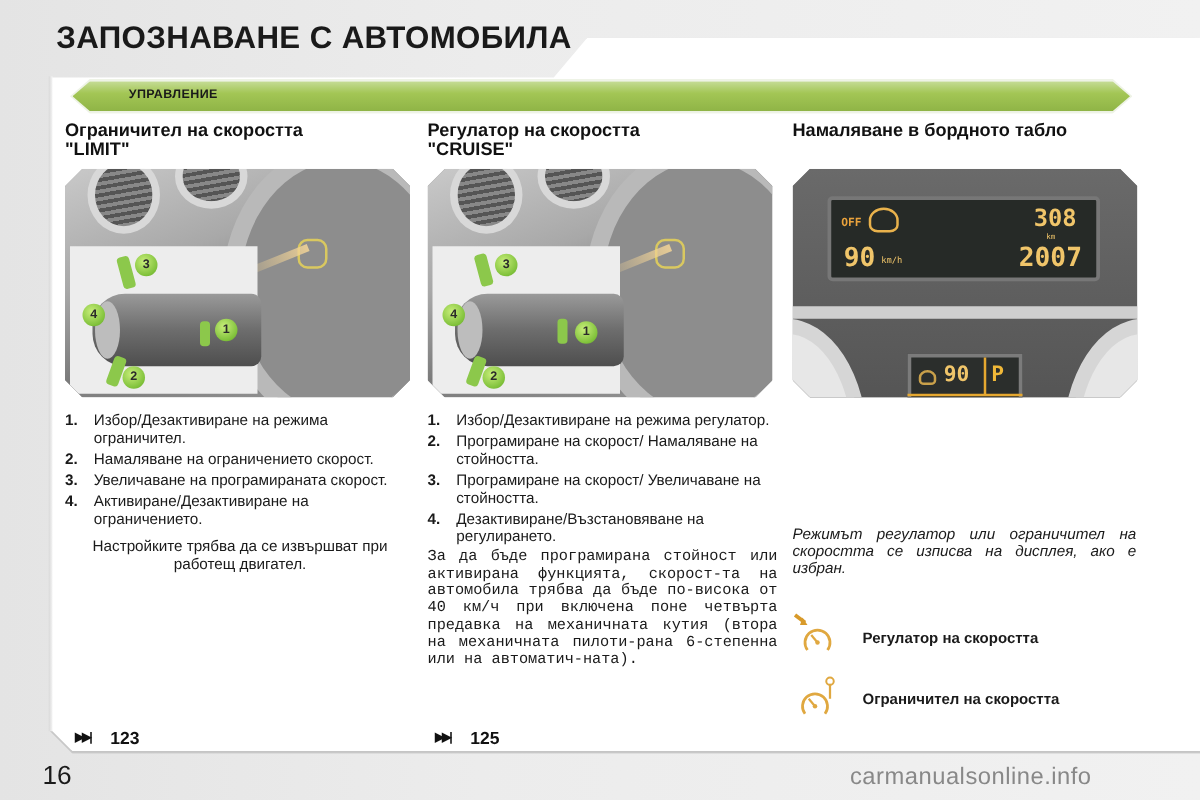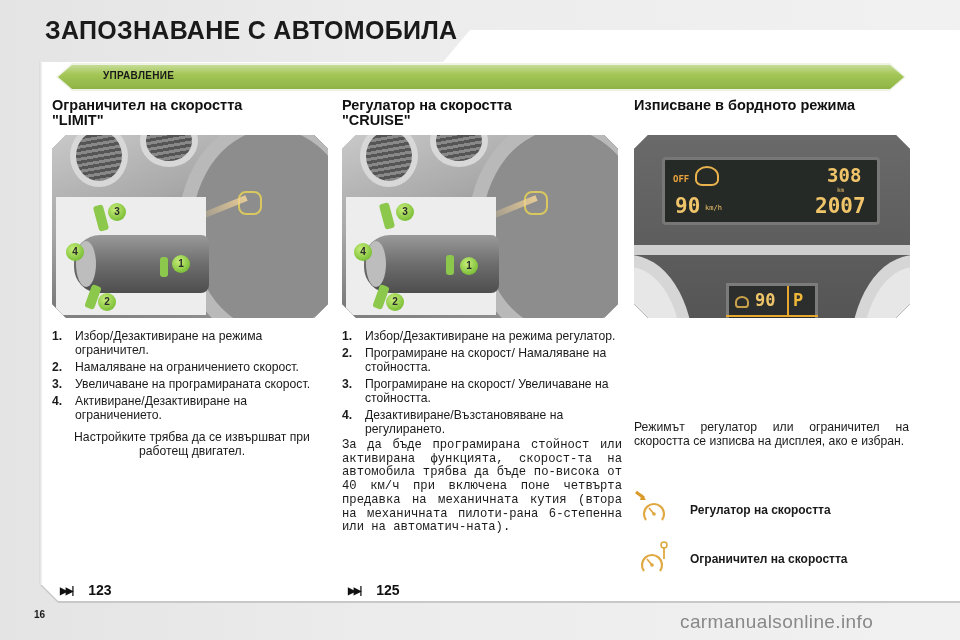--- a/index.html
+++ b/index.html
@@ -84,27 +84,27 @@
   .divider-band { position: absolute; left: 0; top: 110px; width: 276px; height: 10px; background: #cfcfcf; }
   .gauge-l { position: absolute; left: -70px; top: 120px; width: 130px; height: 200px; border-radius: 50%; border: 12px solid #d6d6d6; background: #e7e7e7; }
   .gauge-r { position: absolute; right: -70px; top: 120px; width: 130px; height: 200px; border-radius: 50%; border: 12px solid #d6d6d6; background: #e7e7e7; }
   .lcd-center { position: absolute; left: 92px; top: 148px; width: 92px; height: 110px; background: #2b2e2c; border: 3px solid #7b7b7b; }
   .lcd-line { position: absolute; left: 92px; top: 180px; width: 92px; height: 2px; background: #e6a830; }
   .list { list-style: none; margin-top: 11px; font-size: 12.2px; line-height: 14px; color: #1a1a1a; }
   .list li { display: flex; margin-bottom: 3px; }
   .list .num { width: 23px; flex: none; font-weight: bold; }
   .para { font-size: 12.2px; line-height: 13.7px; color: #1a1a1a; text-align: justify; }
   .para-gap { margin-top: 9px; }
-  .col-3 .para { margin-top: 13px; }
+  .col-3 .para { margin-top: 13px; font-style: italic; }
   .legend-row { position: absolute; left: 0; display: flex; align-items: center; }
   .legend-icon { width: 40px; height: 40px; position: relative; }
   .legend-label { font-weight: bold; font-size: 12px; margin-left: 16px; color: #1a1a1a; }
   .ref { position: absolute; top: 582px; display: flex; align-items: center; font-weight: bold; font-size: 14px; }
   .ref .arrow { font-size: 10px; margin-right: 16px; letter-spacing: -2px; }
-  .page-number { position: absolute; left: 34px; top: 609px; font-size: 10px; font-weight: bold; color: #1a1a1a; }
+  .page-number { position: absolute; left: 34px; top: 609px; font-size: 21px; font-weight: normal; color: #1a1a1a; }
   .watermark { position: absolute; left: 680px; top: 611px; font-size: 19px; color: #888; letter-spacing: 0.4px; }
 </style>
 </head>
 <body>
 
 <div class="page-title">ЗАПОЗНАВАНЕ С АВТОМОБИЛА</div>
 
 <div class="panel-shadow"></div>
 <div class="panel"></div>
 <div class="panel-edge"></div>
@@ -195,21 +195,21 @@
       </li>
     <li>
         <span class="num">4.</span>
         <span>Дезактивиране/Възстановяване на регулирането.</span>
       </li>
   </ul>
   <p class="para" style="margin-top:2px;font-family:Liberation Mono, monospace;">За да бъде програмирана стойност или активирана функцията, скорост-та на автомобила трябва да бъде по-висока от 40 км/ч при включена поне четвърта предавка на механичната кутия (втора на механичната пилоти-рана 6-степенна  или на автоматич-ната).</p>
 </div>
 
 <div class="col col-3">
-  <div class="col-title">Изписване в бордното режима</div>
+  <div class="col-title">Намаляване в бордното табло</div>
   <div class="photo cluster-photo">
     <div class="cluster-bg"></div>
     <div class="lcd-top">
       <span class="lcd-text" style="left:8px;top:14px;font-size:9px;color:#e9a23c;">OFF</span>
       <span style="position:absolute;left:30px;top:6px;width:24px;height:20px;border:2px solid #e9b24c;border-radius:50% 50% 30% 30%;"></span>
       <span class="lcd-text" style="left:10px;top:34px;font-size:21px;">90</span>
       <span class="lcd-text" style="left:40px;top:44px;font-size:7px;font-weight:normal;">km/h</span>
       <span class="lcd-text" style="left:162px;top:4px;font-size:19px;">308</span>
       <span class="lcd-text" style="left:172px;top:26px;font-size:6px;font-weight:normal;">km</span>
       <span class="lcd-text" style="left:150px;top:34px;font-size:21px;">2007</span>

